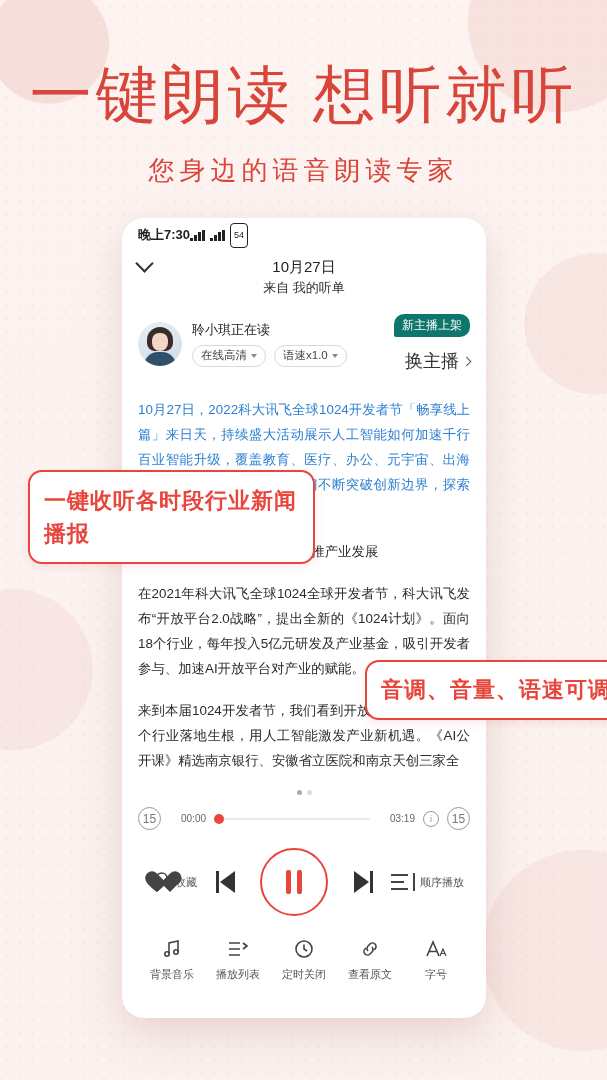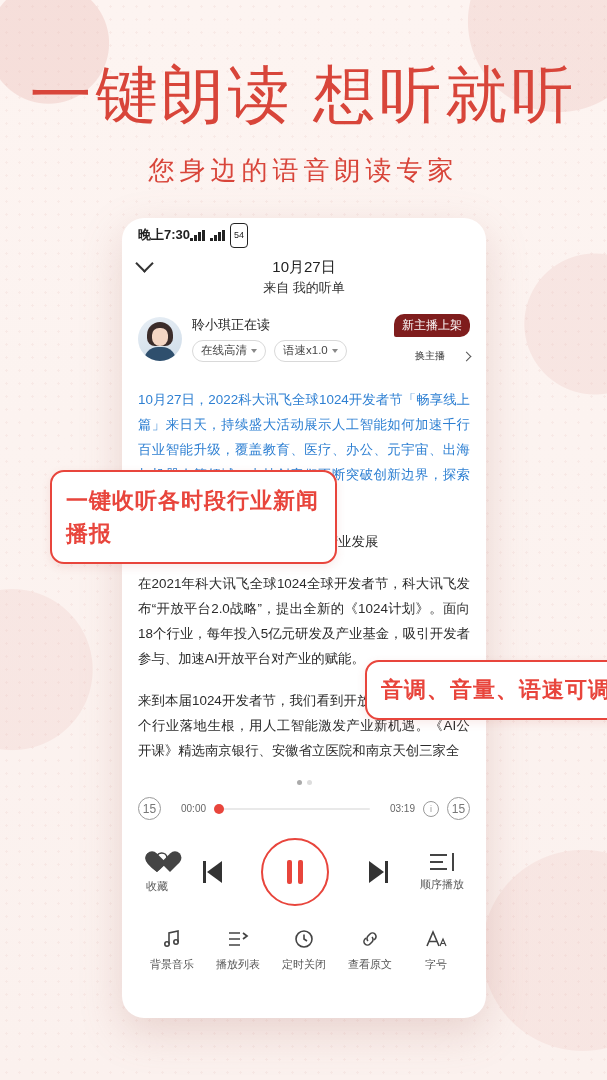--- a/index.html
+++ b/index.html
@@ -93,45 +93,45 @@
   .sp-mid{flex:1;min-width:0;}
   .sp-name{font-size:13px;color:#222;margin-bottom:6px;}
   .sp-tags{display:flex;gap:8px;}
   .tag{
     border:1px solid #d9d9d9;border-radius:11px;font-size:11.5px;color:#444;
     padding:2.5px 8px;display:flex;align-items:center;gap:4px;background:#fff;
   }
   .caret{width:0;height:0;border-left:3.5px solid transparent;border-right:3.5px solid transparent;border-top:4.5px solid #888;display:inline-block;}
   .sp-right{display:flex;flex-direction:column;align-items:flex-end;gap:12px;}
   .badge-new{
-    background:#7f1d1d;color:#fff;font-size:12px;border-radius:10px 10px 10px 2px;
+    background:#0f766e;color:#fff;font-size:12px;border-radius:10px 10px 10px 2px;
     padding:3px 8px;white-space:nowrap;
   }
-  .change-host{font-size:10px;color:#333;display:flex;align-items:center;gap:18px;white-space:nowrap;}
+  .change-host{font-size:18px;color:#333;display:flex;align-items:center;gap:4px;white-space:nowrap;}
   .chev-r{width:6px;height:6px;border-right:1.6px solid #555;border-top:1.6px solid #555;transform:rotate(45deg);display:inline-block;}
   
   .article{padding:14px 16px 0;}
   .para{font-size:13.4px;line-height:25px;color:#2b2b2b;margin:0 0 17px;text-align:justify;}
   .para.hl{color:#2d7fd2;}
   .dots{display:flex;justify-content:center;gap:5px;margin:4px 0 0;}
   .dot{width:5px;height:5px;border-radius:50%;background:#ddd;}
   .dot.on{background:#aaa;}
   
   .progress{display:flex;align-items:center;gap:8px;padding:12px 16px 4px;}
   .skip{
     width:21px;height:21px;border:1.5px solid #999;border-radius:50%;
     font-size:12px;color:#777;display:flex;align-items:center;justify-content:center;flex:0 0 21px;
   }
   .time{font-size:10px;color:#666;padding-left:12px;}
   .bar{flex:1;height:2px;background:#e9e9e9;position:relative;border-radius:2px;}
   .bar .knob{position:absolute;left:0;top:-4px;width:10px;height:10px;border-radius:50%;background:#e8453c;}
   .info-i{width:14px;height:14px;border-radius:50%;border:1.3px solid #999;color:#999;font-size:9px;display:flex;align-items:center;justify-content:center;}
   
   .controls{display:flex;align-items:center;justify-content:space-between;padding:14px 22px 8px;}
-  .ctl{display:flex;flex-direction:column;align-items:center;gap:5px;font-size:11px;color:#555;}
+  .ctl{display:flex;flex-direction:row;align-items:center;gap:5px;font-size:11px;color:#555;}
   .heart{width:26px;height:24px;position:relative;}
   .heart:before,.heart:after{
     content:"";position:absolute;top:2px;width:13px;height:20px;border-radius:7px 7px 0 0;
     background:#444;
   }
   .heart:before{left:13px;transform:rotate(-45deg);transform-origin:0 100%;}
   .heart:after{left:13px;transform:rotate(45deg);transform-origin:100% 100%;}
   .prevnext{width:30px;height:24px;position:relative;}
   .tri-l{width:0;height:0;border-top:11px solid transparent;border-bottom:11px solid transparent;border-right:15px solid #333;position:absolute;left:6px;top:1px;}
   .tri-r{width:0;height:0;border-top:11px solid transparent;border-bottom:11px solid transparent;border-left:15px solid #333;position:absolute;left:9px;top:1px;}
@@ -151,21 +151,21 @@
   
   .bottomnav{display:flex;justify-content:space-between;padding:14px 18px 16px;}
   .nav{display:flex;flex-direction:column;align-items:center;gap:7px;font-size:11px;color:#555;width:64px;}
   .nav .ic{height:22px;display:flex;align-items:center;justify-content:center;}
   
   .callout{
     position:absolute;border:2px solid #e8453c;border-radius:14px;background:#fff;
     color:#e8453c;font-weight:700;z-index:9;box-shadow:0 3px 10px rgba(200,80,70,.12);
   }
   .callout-1{
-    left:50px;top:470px;width:255px;padding:12px 14px;font-size:22px;line-height:33px;
+    left:28px;top:470px;width:255px;padding:12px 14px;font-size:22px;line-height:33px;
     letter-spacing:1px;
   }
   .callout-2{
     left:365px;top:660px;width:248px;padding:13px 14px;font-size:22px;line-height:30px;
     letter-spacing:1px;
   }
 </style>
 </head>
 <body>
 

